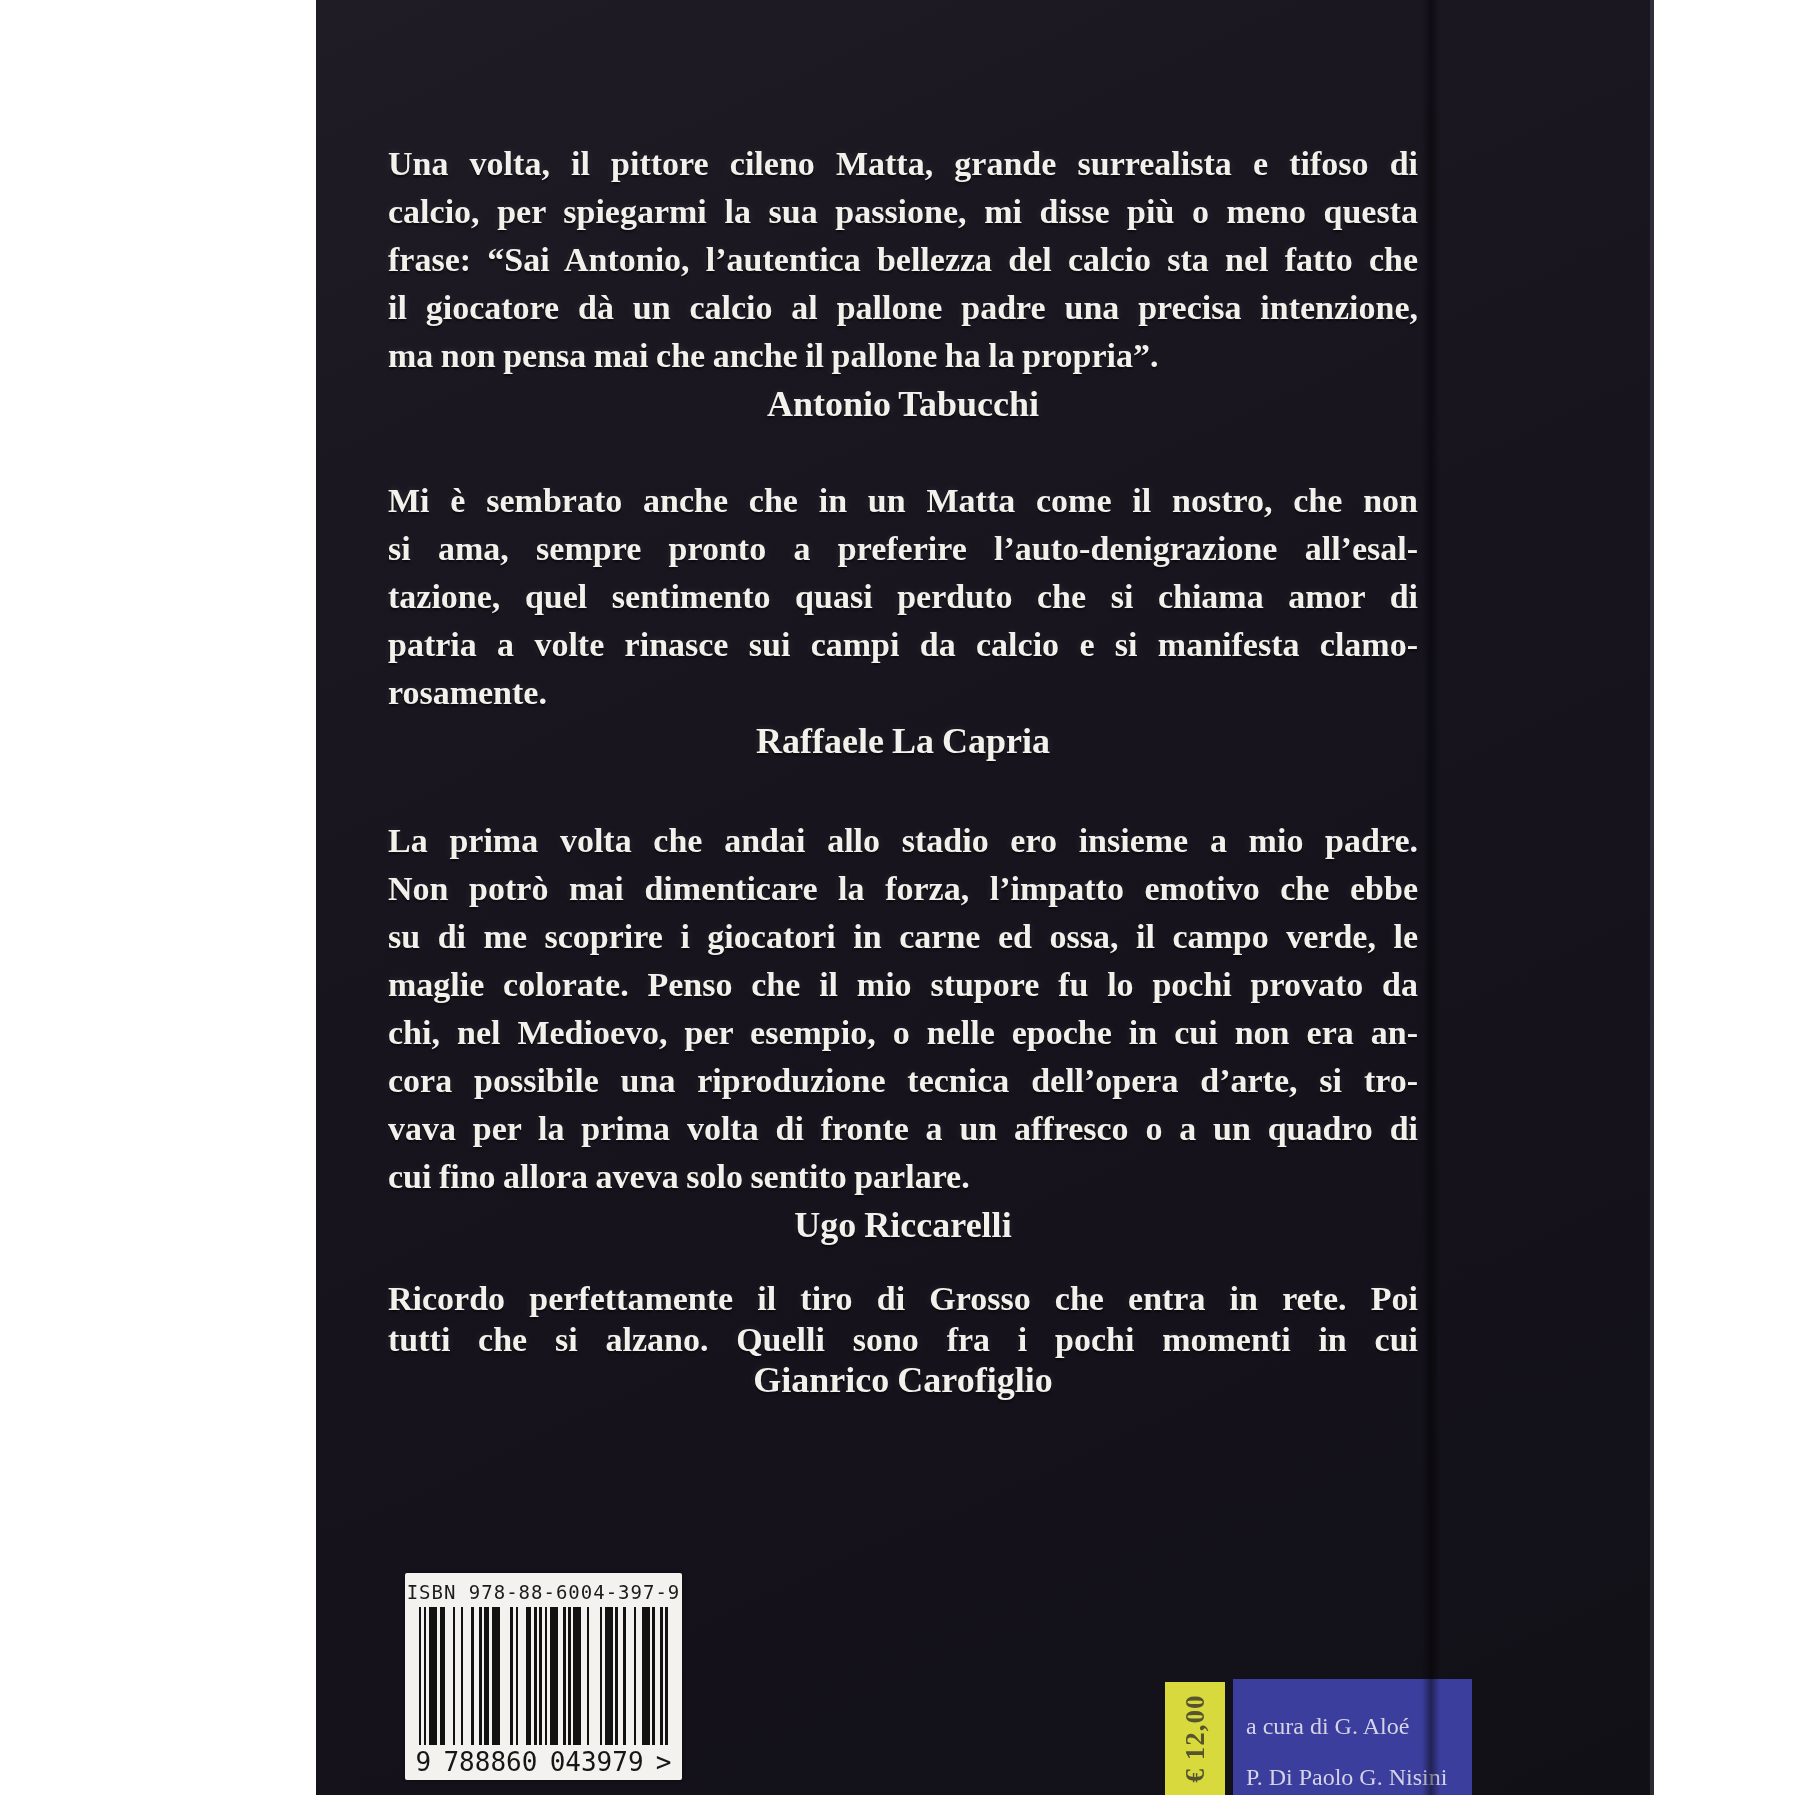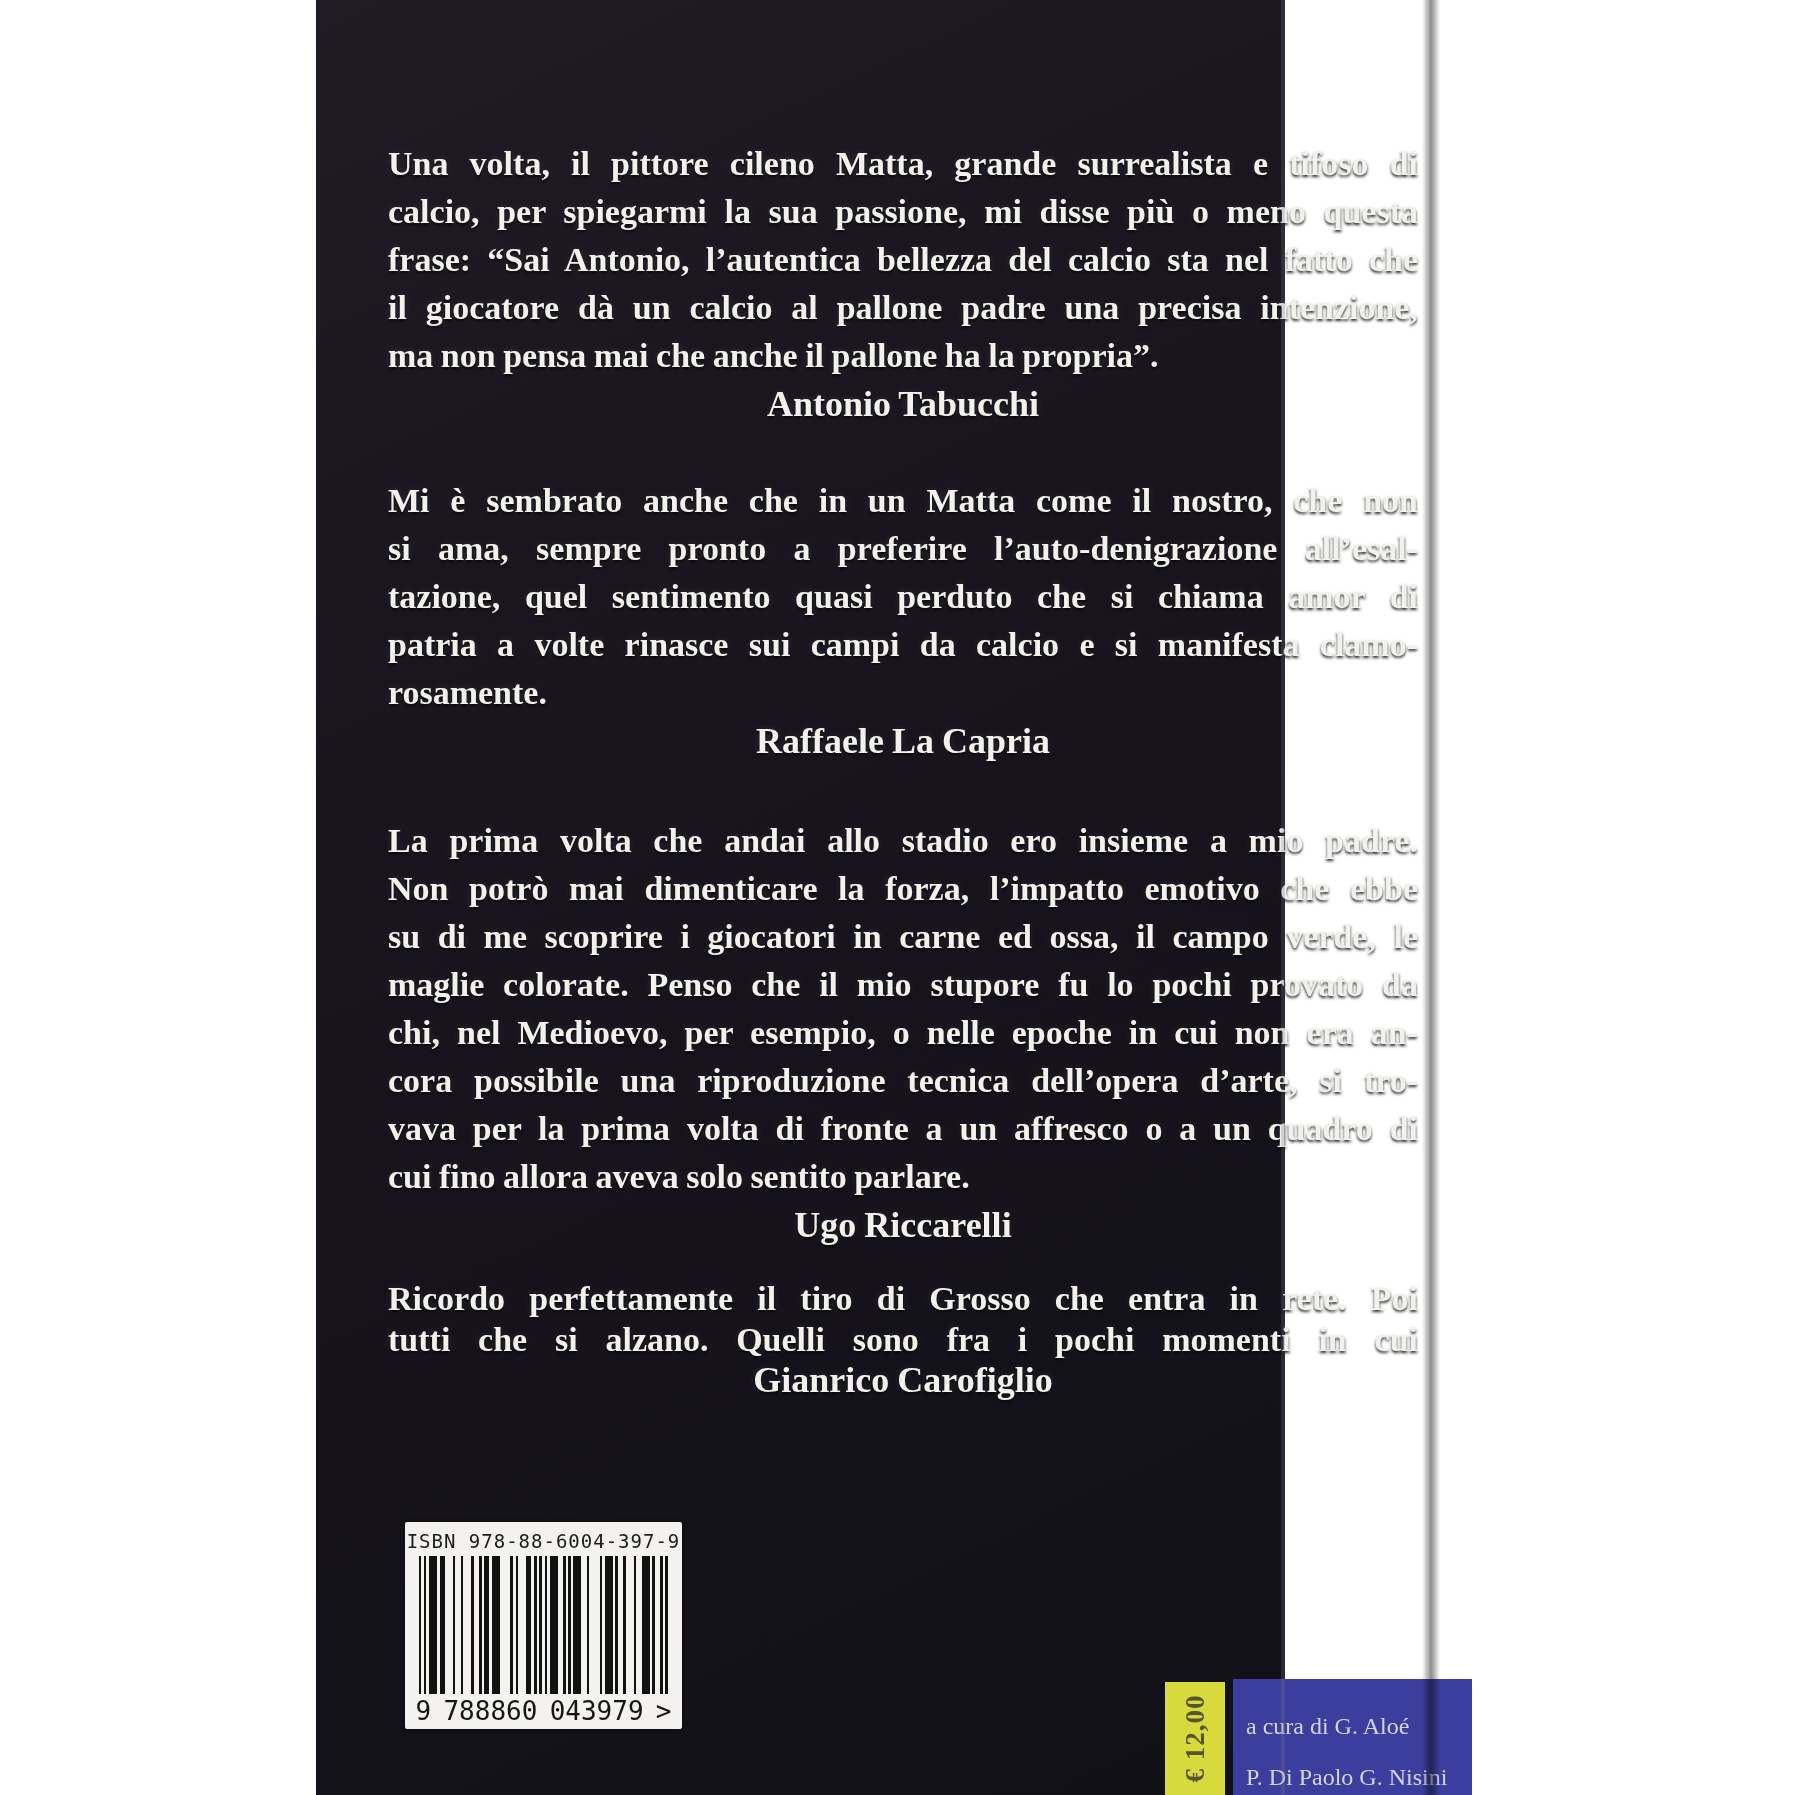--- a/index.html
+++ b/index.html
@@ -3,21 +3,21 @@
 <meta charset="utf-8">
 <style>
   html,body{margin:0;padding:0;}
   body{
     width:1795px;height:1795px;position:relative;overflow:hidden;
     background:#ffffff;
     font-family:"Liberation Serif","DejaVu Serif",serif;
   }
   
   .cover{
-    position:absolute;left:316px;top:0;width:969px;height:1795px;
+    position:absolute;left:316px;top:0;width:1338px;height:1795px;
     background:linear-gradient(155deg,#201c26 0%,#1a1721 22%,#16131d 55%,#121017 100%);
   }
   .cover-hinge{
     position:absolute;left:1106px;top:0;width:18px;height:1795px;
     background:linear-gradient(to right,rgba(0,0,0,0),rgba(0,0,0,.45),rgba(0,0,0,0));
   }
   .cover-edge{
     position:absolute;right:0;top:0;width:4px;height:1795px;
     background:rgba(120,120,130,.25);
   }
@@ -31,21 +31,21 @@
   .quote-block.tight{line-height:41px;}
   .quote-line{text-align:justify;text-align-last:justify;white-space:normal;}
   .quote-line.last{text-align:right;text-align-last:left;}
   .quote-author{text-align:center;font-size:36px;}
   #quote-0{top:140px;}
   #quote-1{top:477px;}
   #quote-2{top:817px;}
   #quote-3{top:1278px;}
   
   .barcode-label{
-    position:absolute;left:89px;top:1522px;width:277px;height:207px;
+    position:absolute;left:89px;top:1573px;width:277px;height:207px;
     background:#f3f2ee;border-radius:2px;
     display:flex;flex-direction:column;align-items:center;
     box-shadow:0 0 4px rgba(0,0,0,.5);
   }
   .barcode-isbn{
     margin-top:8px;
     font-family:"DejaVu Sans Mono","Liberation Mono",monospace;
     font-size:19px;letter-spacing:1px;color:#1c1c1c;white-space:nowrap;
   }
   .barcode-bars{

